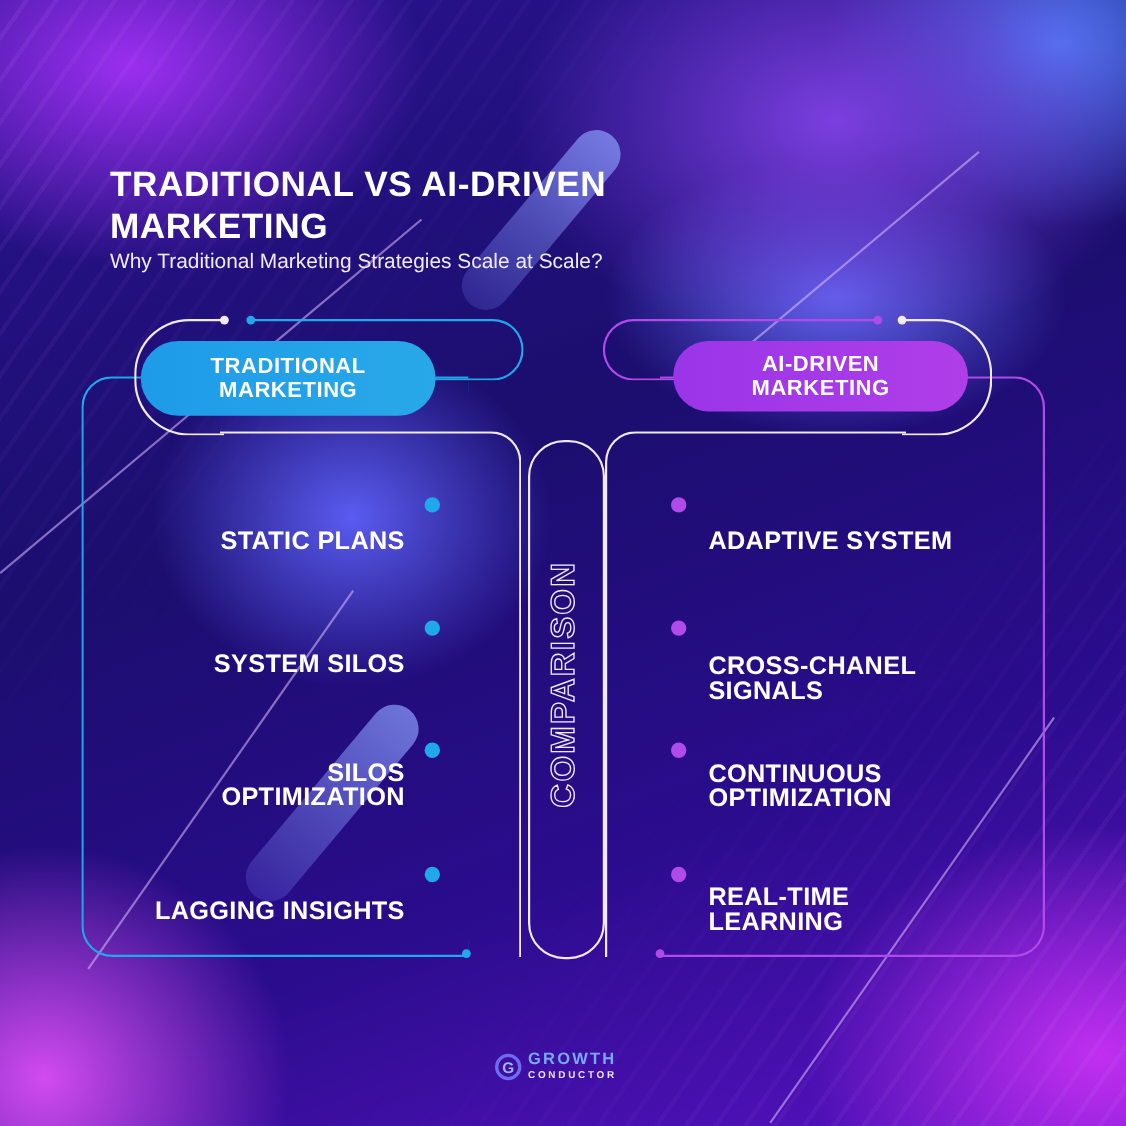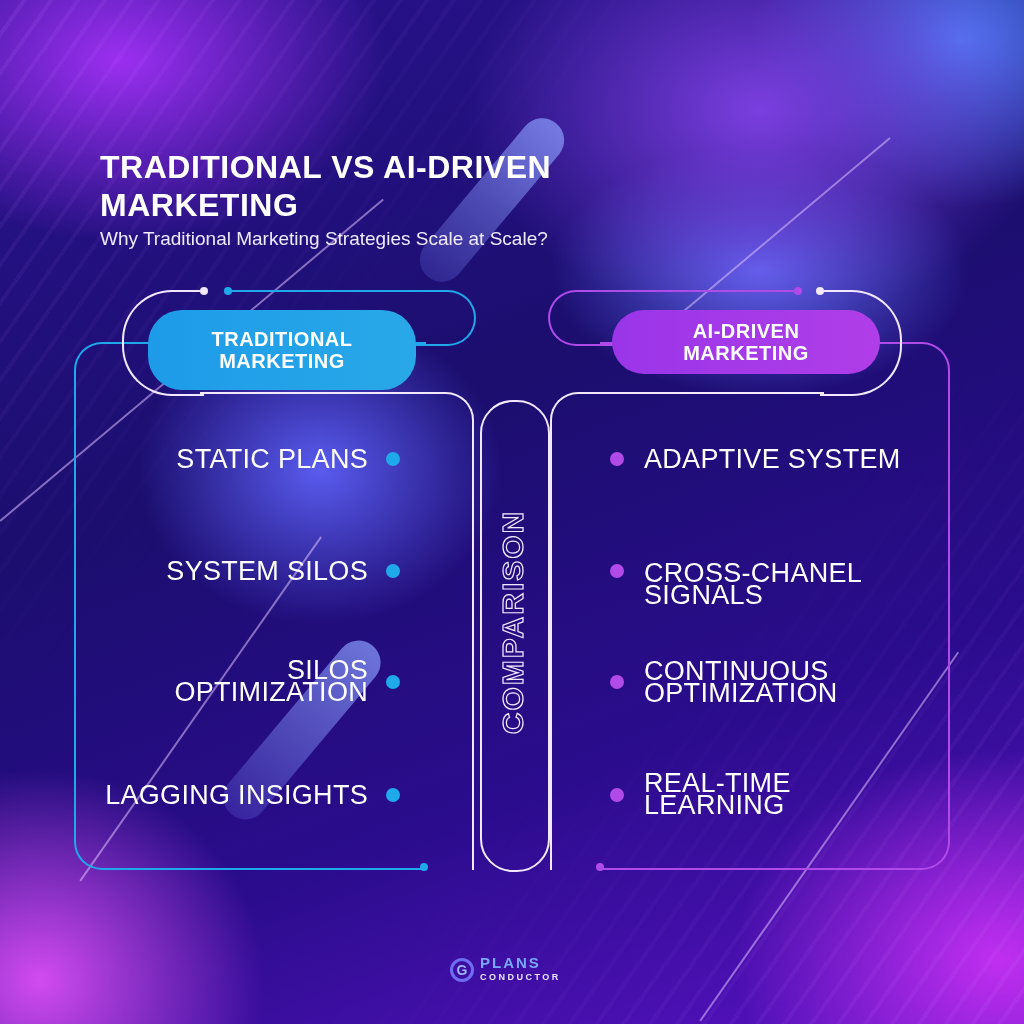--- a/index.html
+++ b/index.html
@@ -23,24 +23,24 @@
   .line-deco{position:absolute;height:1.5px;background:rgba(220,190,255,0.55);transform-origin:left center;}
 
   .title{position:absolute;left:100px;top:148px;font-weight:700;font-size:32px;line-height:38px;letter-spacing:0.5px;}
   .subtitle{position:absolute;left:100px;top:228px;font-size:19px;color:#f0eaff;}
 
   
   .frame{position:absolute;border-style:solid;}
   .dot{position:absolute;width:8px;height:8px;border-radius:50%;}
 
   .badge{position:absolute;border-radius:34px;text-align:center;font-weight:700;font-size:20px;line-height:22px;display:flex;align-items:center;justify-content:center;letter-spacing:0.5px;}
-  .badge-trad{left:148px;top:310px;width:268px;height:80px;background:linear-gradient(90deg,#1e9be8,#29a8e8);}
+  .badge-trad{left:128px;top:310px;width:268px;height:68px;background:linear-gradient(90deg,#1e9be8,#29a8e8);}
   .badge-ai{left:612px;top:310px;width:268px;height:64px;background:linear-gradient(90deg,#9a35e8,#b03ee8);}
 
-  .item{position:absolute;font-weight:400;font-size:27px;line-height:22px;letter-spacing:0.3px;}
+  .item{position:absolute;font-weight:700;font-size:23px;line-height:22px;letter-spacing:0.3px;margin-top:32px;}
   .item-left{right:656px;text-align:right;}
   .item-right{left:644px;text-align:left;}
   .bullet{position:absolute;width:14px;height:14px;border-radius:50%;}
   .bullet-left{left:386px;background:#1fa8ea;}
   .bullet-right{left:610px;background:#b04ae8;}
 
   .comparison{position:absolute;left:480px;top:400px;width:66px;height:468px;
     border:2px solid #f2e8ff;border-radius:33px;}
   .comparison-text{position:absolute;left:513px;top:622px;transform:translate(-50%,-50%) rotate(-90deg);
     font-weight:700;font-size:30px;letter-spacing:2px;color:transparent;
@@ -144,16 +144,16 @@
 
 <div class="bullet bullet-right" style="top:788px;"></div>
 <div class="item item-right" style="top:772px;">
   <div>REAL-TIME</div>
   <div>LEARNING</div>
 </div>
 
 <div class="logo">
   <div class="logo-mark">G</div>
   <div class="logo-text">
-    <span class="logo-l1">PLANS</span>
+    <span class="logo-l1">GROWTH</span>
     <span class="logo-l2">CONDUCTOR</span>
   </div>
 </div>
 
 </body></html>

